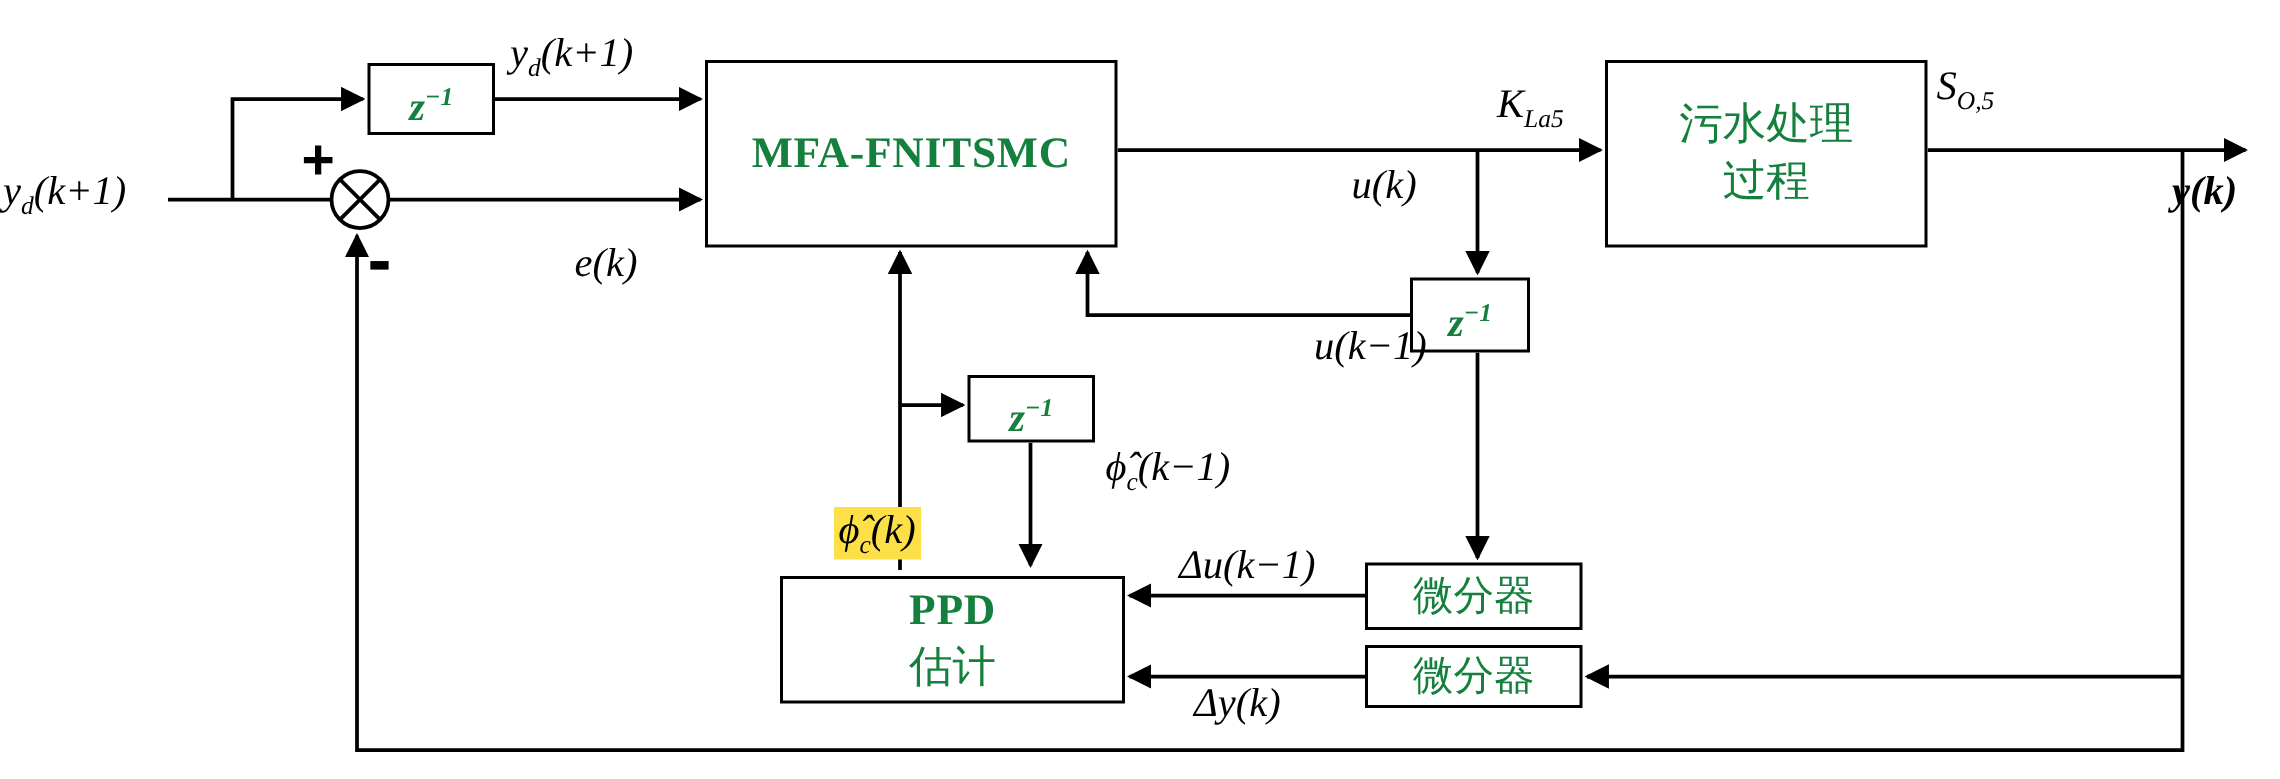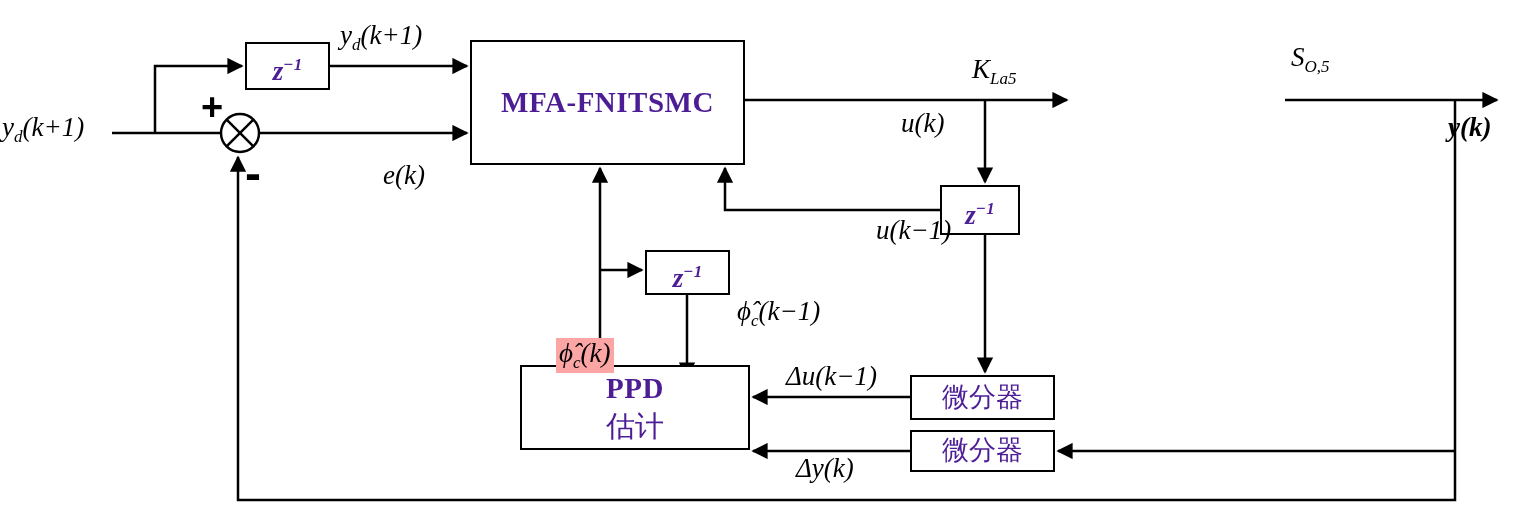--- a/index.html
+++ b/index.html
@@ -5,32 +5,32 @@
   * { margin:0; padding:0; box-sizing:border-box; }
   html,body { background:#fff; }
   .canvas {
     position:relative; width:1520px; height:519px; background:#fff;
     font-family:"Liberation Serif", serif; overflow:hidden;
   }
   .wires { position:absolute; left:0; top:0; }
   .block {
     position:absolute; background:#fff; border:2.5px solid #000;
     display:flex; flex-direction:column; align-items:center; justify-content:center;
-    text-align:center; color:#4c1d95;
+    text-align:center; color:#15803d;
   }
   .bl { line-height:1.3; font-size:29px; }
   .latin { font-weight:bold; letter-spacing:0.5px; }
   .cjk { font-weight:400; }
   .delay { display:block; text-align:center; font-style:italic; font-weight:bold; font-size:27px; }
   .delay sup { font-size:17px; }
   .sig {
     position:absolute; font-style:italic; font-size:27px; color:#000; white-space:nowrap;
   }
   .sig sub { font-size:17px; }
-  .bgwhite { background:#fca5a5; padding:0 3px; }
+  .bgwhite { background:#fde047; padding:0 3px; }
   .op {
     position:absolute; font-weight:bold; color:#000;
     font-family:"Liberation Sans", sans-serif; line-height:1;
   }
 </style>
 </head>
 <body>
 
 <div class="canvas">
 
@@ -62,47 +62,51 @@
       <line x1="253.4" y1="119.6" x2="226.6" y2="146.4"></line>
     </g>
   </svg>
 
   <div class="block delay" style="left:245px;top:42px;width:85px;height:48px;line-height:42px;"><span>z</span><sup>−1</sup></div>
 
   <div class="block" style="left:470px;top:40px;width:275px;height:125px;">
     <div class="bl latin">MFA-FNITSMC</div>
   </div>
 
+  <div class="block" style="left:1070px;top:40px;width:215px;height:125px;">
+    <div class="bl cjk">污水处理</div>
+    <div class="bl cjk">过程</div>
+  </div>
 
   <div class="block delay" style="left:940px;top:185px;width:80px;height:50px;line-height:44px;"><span>z</span><sup>−1</sup></div>
 
   <div class="block delay" style="left:645px;top:250px;width:85px;height:45px;line-height:39px;"><span>z</span><sup>−1</sup></div>
 
-  <div class="block" style="left:520px;top:365px;width:230px;height:85px;">
+  <div class="block" style="left:520px;top:384px;width:230px;height:85px;">
     <div class="bl latin">PPD</div>
     <div class="bl cjk">估计</div>
   </div>
 
   <div class="block" style="left:910px;top:375px;width:145px;height:45px;">
     <div class="bl cjk" style="font-size:27px;">微分器</div>
   </div>
 
   <div class="block" style="left:910px;top:430px;width:145px;height:42px;">
     <div class="bl cjk" style="font-size:27px;">微分器</div>
   </div>
 
   <div class="sig" style="left:2px;top:112px;"><span>y</span><sub>d</sub><span>(k+1)</span></div>
 
   <div class="sig" style="left:340px;top:20px;"><span>y</span><sub>d</sub><span>(k+1)</span></div>
 
   <div class="sig" style="left:383px;top:140px;margin-top:20px;"><span>e</span><span>(k)</span></div>
 
   <div class="sig" style="left:901px;top:108px;"><span>u</span><span>(k)</span></div>
 
-  <div class="sig" style="left:972px;top:54px;"><span>K</span><sub>La5</sub></div>
+  <div class="sig" style="left:998px;top:54px;"><span>K</span><sub>La5</sub></div>
 
   <div class="sig" style="left:1291px;top:42px;"><span>S</span><sub>O,5</sub></div>
 
   <div class="sig" style="left:1448px;top:112px;font-weight:bold;"><span>y</span><span>(k)</span></div>
 
   <div class="sig" style="left:876px;top:215px;"><span>u</span><span>(k−1)</span></div>
 
   <div class="sig" style="left:737px;top:296px;"><span>ϕ̂</span><sub>c</sub><span>(k−1)</span></div>
 
   <div class="sig bgwhite" style="left:556px;top:338px;"><span>ϕ̂</span><sub>c</sub><span>(k)</span></div>

